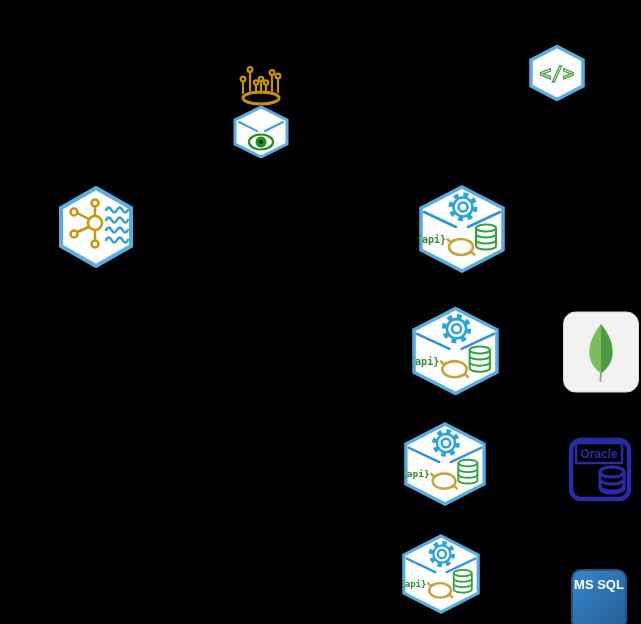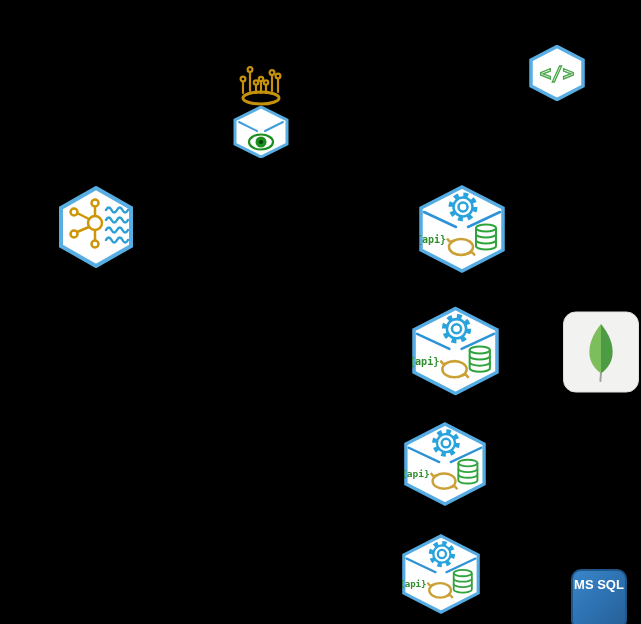--- a/index.html
+++ b/index.html
@@ -134,18 +134,31 @@
 
   <div class="abs" style="left:563px;top:311px">
     <svg width="76" height="82" viewBox="0 0 76 82">
       <rect x="0.5" y="1" width="75" height="80" rx="12" fill="#f2f2f0" stroke="#dddddb" stroke-width="1"></rect>
       <path d="M38,13 C30,23 25.5,33 26.5,44 C27.4,52.5 33,59 37.5,62 L38,62 Z" fill="#7CBE5C"></path>
       <path d="M38,13 C46,23 50.5,33 49.5,44 C48.6,52.5 43,59 38.5,62 L38,62 Z" fill="#4C9C44"></path>
       <path d="M38,62 L37.4,70" fill="none" stroke-width="2" stroke-linecap="round" stroke="#A0A0A0"></path>
     </svg>
   </div>
 
+  <div class="abs" style="left:568px;top:435px">
+    <svg width="64" height="68" viewBox="0 0 64 68">
+      <g fill="none" stroke="#2B2BA8">
+        <rect x="3" y="5" width="58" height="59" rx="10" stroke-width="4.5"></rect>
+        <rect x="8" y="8" width="46" height="20" stroke-width="2.5"></rect>
+        <path d="M32,37 a12,5 0 0 1 24,0 v16 a12,5 0 0 1 -24,0 z" fill="#000000" stroke-width="3"></path>
+        <ellipse cx="44" cy="37" rx="12" ry="5" fill="#000000" stroke-width="3"></ellipse>
+        <path d="M32,44 a12,5 0 0 0 24,0" stroke-width="3"></path>
+        <path d="M32,51 a12,5 0 0 0 24,0" stroke-width="3"></path>
+      </g>
+      <text x="31" y="23" text-anchor="middle" font-size="12" font-weight="bold" font-family="Liberation Sans, sans-serif" fill="#2B2BA8">Oracle</text>
+    </svg>
+  </div>
 
   <div class="abs mssql-box" style="left:571px;top:569px">
     <div class="mssql-label">MS SQL</div>
   </div>
 
 </div>
 
 </body></html>

